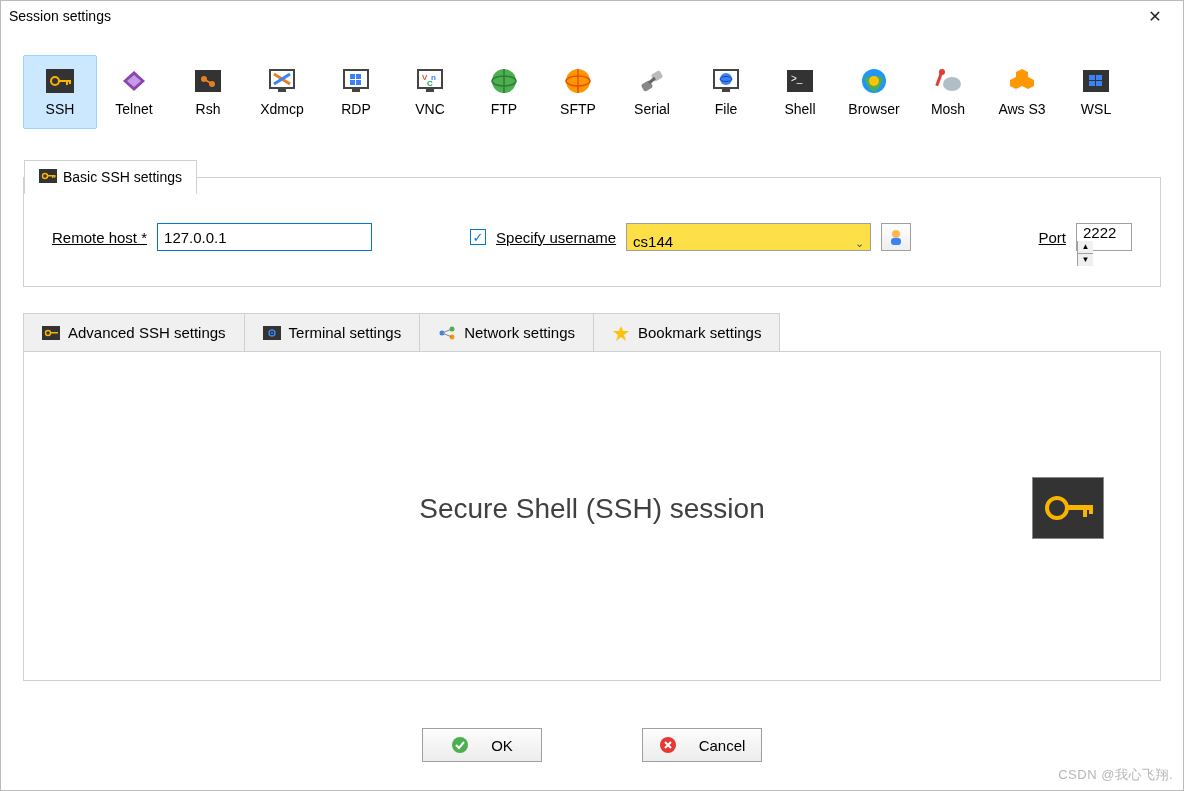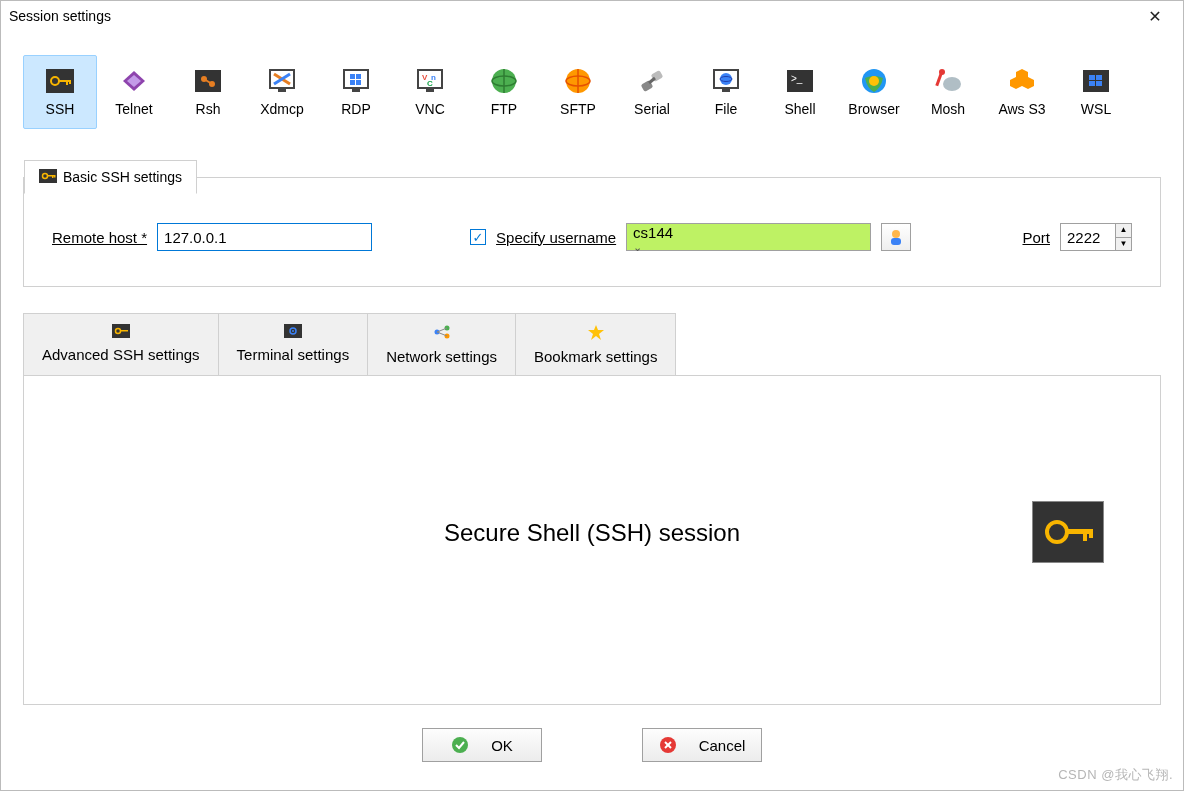--- a/index.html
+++ b/index.html
@@ -12,34 +12,34 @@
 .type-item.selected { background: #cce8ff; border: 1px solid #99d1ff; }
 .type-icon { width: 28px; height: 28px; display: flex; align-items: center; justify-content: center; }
 .type-label { font-size: 14px; color: #000; }
 .basic-panel { margin: 30px 22px 0 22px; border: 1px solid #d0d0d0; position: relative; padding: 45px 28px 35px 28px; }
 .basic-tab { position: absolute; top: -18px; left: 0; background: #fff; border: 1px solid #d0d0d0; border-bottom: 1px solid #fff; padding: 8px 14px; display: flex; align-items: flex-start; gap: 6px; font-size: 14px; }
 .basic-row { display: flex; align-items: center; gap: 10px; }
 .lbl { font-size: 15px; color: #000; text-decoration: underline; }
 .remote-host-input { width: 215px; height: 28px; border: 1px solid #0078d7; padding: 0 6px; font-size: 15px; }
 .gap1 { width: 78px; }
 .checkbox { width: 16px; height: 16px; border: 1px solid #0078d7; display: inline-flex; align-items: center; justify-content: center; color: #0078d7; font-size: 13px; line-height: 1; }
-.username-select { width: 245px; height: 28px; border: 1px solid #a0a0a0; padding: 0 6px; font-size: 15px; background: #bef264; display: flex; align-items: flex-start; justify-content: space-between; flex-direction: column; }
+.username-select { width: 245px; height: 28px; border: 1px solid #a0a0a0; padding: 0 6px; font-size: 15px; background: #fde047; display: flex; align-items: flex-end; justify-content: space-between; }
 .user-icon-btn { width: 30px; height: 28px; border: 1px solid #a0a0a0; background: linear-gradient(#fff,#eee); display: flex; align-items: center; justify-content: center; cursor: pointer; }
 .gap2 { flex: 1; }
-.port-input-wrap { display: flex; border: 1px solid #a0a0a0; height: 28px; }
+.port-input-wrap { display: flex; border: 1px solid #a0a0a0; height: 28px; flex-direction: column; }
 .port-input { width: 54px; border: none; padding: 0 6px; font-size: 15px; outline: none; }
 .spin { width: 16px; display: flex; flex-direction: column; border-left: 1px solid #a0a0a0; }
 .spin div { flex: 1; font-size: 8px; text-align: center; line-height: 12px; background: #f0f0f0; cursor: pointer; }
 .spin div:first-child { border-bottom: 1px solid #a0a0a0; }
 .sub-tabs-wrap { margin: 26px 22px 0 22px; }
 .sub-tabs { display: flex; }
-.sub-tab { background: #f0f0f0; border: 1px solid #d0d0d0; border-bottom: none; padding: 10px 18px; display: flex; align-items: center; gap: 8px; font-size: 15px; cursor: pointer; flex-direction: column; }
+.sub-tab { background: #f0f0f0; border: 1px solid #d0d0d0; border-bottom: none; padding: 10px 18px; display: flex; align-items: center; gap: 8px; font-size: 15px; cursor: pointer; }
 .sub-tab + .sub-tab { border-left: none; }
 .sub-content { border: 1px solid #d0d0d0; height: 330px; position: relative; display: flex; align-items: center; justify-content: center; }
-.session-title { font-size: 24px; color: #000000; position: absolute; left: 50%; top: 48%; transform: translate(-50%,-50%); }
+.session-title { font-size: 28px; color: #404040; position: absolute; left: 50%; top: 48%; transform: translate(-50%,-50%); }
 .big-key { position: absolute; right: 56px; top: 125px; width: 72px; height: 62px; background: #333; border: 1px solid #888; display: flex; align-items: center; justify-content: center; }
 .bottom-buttons { position: absolute; bottom: 28px; left: 0; right: 0; display: flex; justify-content: center; gap: 100px; }
 .btn { width: 120px; height: 34px; border: 1px solid #a0a0a0; background: linear-gradient(#fdfdfd,#ececec); display: flex; align-items: center; justify-content: center; gap: 22px; font-size: 15px; cursor: pointer; }
 .watermark { position: absolute; bottom: 6px; right: 10px; font-size: 13px; color: rgba(120,120,120,0.55); letter-spacing: 0.5px; }
 svg { display: block; }
 .chev { font-size: 11px; color: #555; }
 </style>
 </head>
 <body>
 

